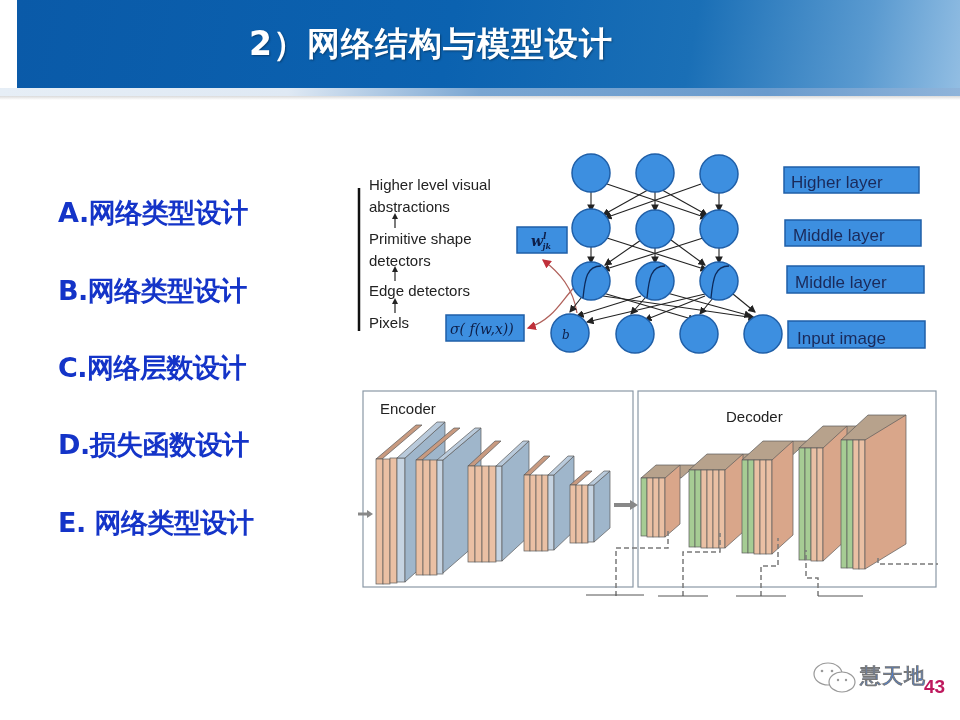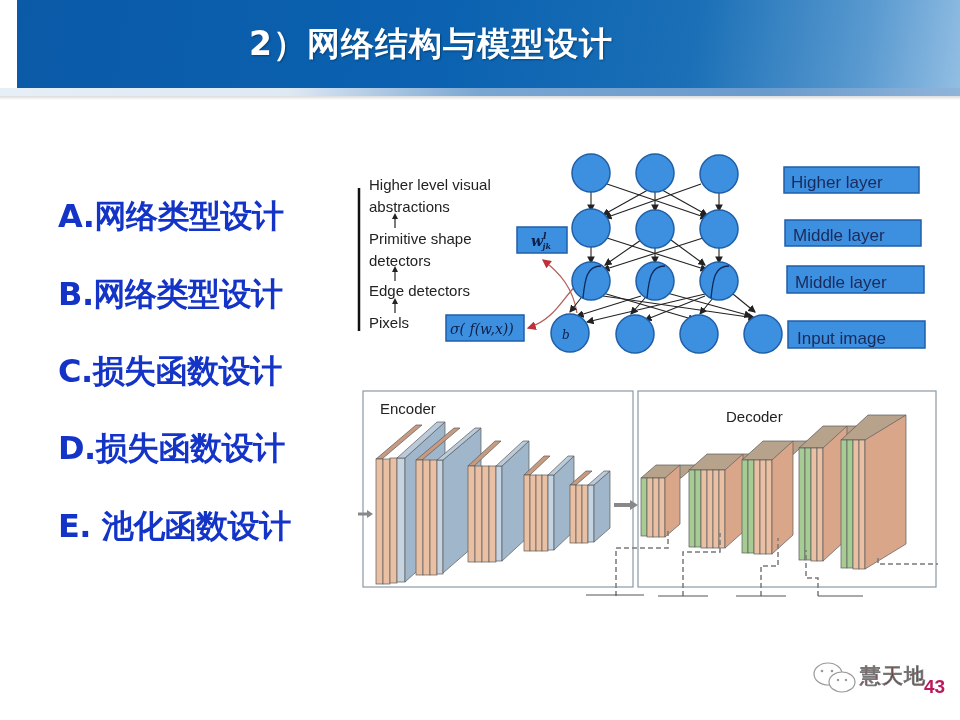--- a/index.html
+++ b/index.html
@@ -22,52 +22,52 @@
   }
   .header-shadow {
     position: absolute; left: 0; top: 96px; width: 960px; height: 4px;
     background: linear-gradient(180deg, rgba(150,150,150,0.35), rgba(255,255,255,0));
   }
 
   .list { position: absolute; left: 58px; top: 195px; }
   .list-item {
     position: absolute; left: 0; white-space: nowrap;
     font-family: "DejaVu Sans", sans-serif; font-weight: bold;
-    font-size: 32px; color: #1434c8; letter-spacing: -0.5px;
+    font-size: 27px; color: #1434c8; letter-spacing: -0.5px;
   }
 
   .diagram-top { position: absolute; left: 355px; top: 148px; width: 605px; height: 215px; }
   .diagram-bottom { position: absolute; left: 358px; top: 388px; width: 602px; height: 210px; }
 
   .footer-logo { position: absolute; left: 808px; top: 660px; width: 110px; height: 36px; }
   .footer-brand {
     position: absolute; left: 860px; top: 662px;
-    font-family: "DejaVu Sans", sans-serif; font-size: 21px; color: #7f1d1d;
+    font-family: "DejaVu Sans", sans-serif; font-size: 21px; color: #3b82f6;
     -webkit-text-stroke: 1px #777; letter-spacing: 1px;
   }
   .page-number {
     position: absolute; left: 924px; top: 676px;
     font-family: "Liberation Sans", sans-serif; font-weight: bold; font-size: 19px; color: #be185d;
   }
 </style>
 </head>
 <body>
 
 <div class="header">
   <div class="header-title">2）网络结构与模型设计</div>
 </div>
 <div class="header-band"></div>
 <div class="header-shadow"></div>
 
 <div class="list">
   <div class="list-item" style="top:0px">A.网络类型设计</div>
   <div class="list-item" style="top:78px">B.网络类型设计</div>
-  <div class="list-item" style="top:155px">C.损失函数设计</div>
+  <div class="list-item" style="top:155px">C.网络层数设计</div>
   <div class="list-item" style="top:232px">D.损失函数设计</div>
-  <div class="list-item" style="top:310px">E. 池化函数设计</div>
+  <div class="list-item" style="top:310px">E. 网络类型设计</div>
 </div>
 
 <svg class="diagram-top" viewBox="0 0 605 215" xmlns="http://www.w3.org/2000/svg">
   <defs>
     <marker id="ah" markerWidth="7" markerHeight="7" refX="6" refY="3.5" orient="auto">
       <path d="M0,0 L7,3.5 L0,7 Z" fill="#222"></path>
     </marker>
     <marker id="ahr" markerWidth="7" markerHeight="7" refX="6" refY="3.5" orient="auto">
       <path d="M0,0 L7,3.5 L0,7 Z" fill="#c0303a"></path>
     </marker>

